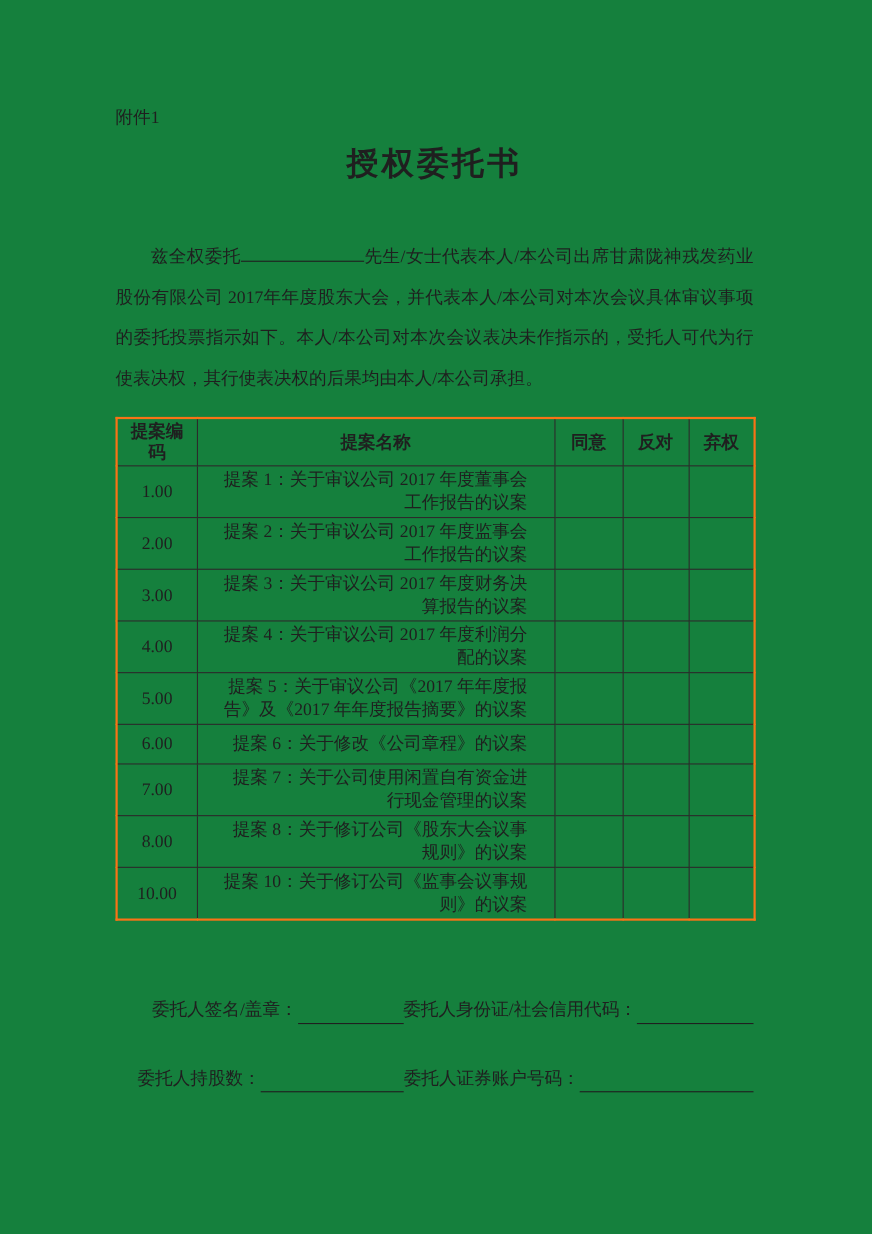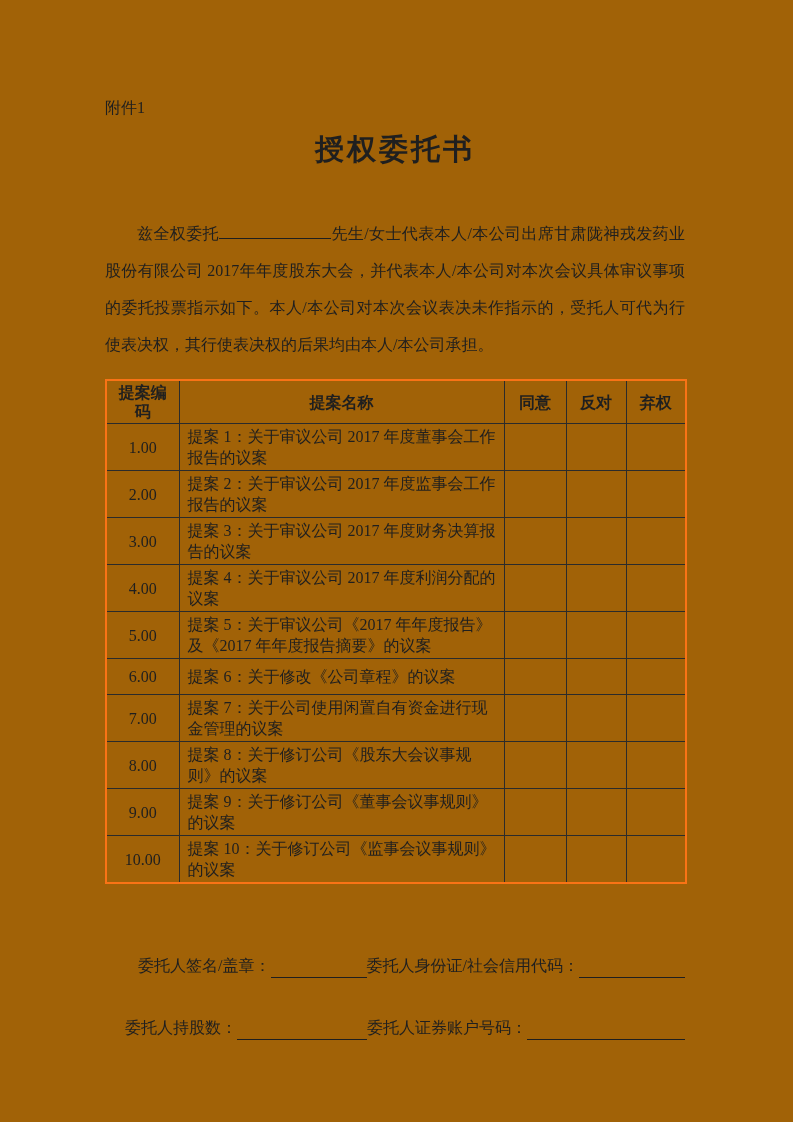--- a/index.html
+++ b/index.html
@@ -5,21 +5,21 @@
   html, body {
     margin: 0;
     padding: 0;
     background: #e8e8e8;
   }
   .page {
     position: relative;
     width: 793px;
     height: 1122px;
     margin: 0 auto;
-    background: #a16207;
+    background: #15803d;
     box-sizing: border-box;
     padding: 97px 108px 0 105px;
     font-family: "Liberation Serif", "DejaVu Serif", serif;
     color: #1f1f1f;
     overflow: hidden;
   }
   .attachment-label {
     font-size: 16px;
     line-height: 22px;
   }
@@ -72,22 +72,22 @@
     line-height: 19px;
     padding: 2px 4px;
   }
   table.proposal-table td { height: 46px; line-height: 21px; }
   table.proposal-table td.cell-code {
     text-align: center;
     padding: 2px 2px;
     font-family: "Liberation Serif", "DejaVu Serif", serif;
   }
   table.proposal-table td.cell-name {
-    text-align: left;
-    padding: 2px 8px;
+    text-align: right;
+    padding: 2px 24px;
   }
   table.proposal-table tbody tr:nth-child(6) td { height: 36px; }
   .footer-line {
     display: flex;
     align-items: flex-end;
     font-size: 16px;
     line-height: 24px;
     white-space: nowrap;
     justify-content: flex-end;
   }
@@ -182,27 +182,20 @@
           <td></td>
         </tr>
         <tr>
           <td class="cell-code">8.00</td>
           <td class="cell-name">提案 8：关于修订公司《股东大会议事规则》的议案</td>
           <td></td>
           <td></td>
           <td></td>
         </tr>
         <tr>
-          <td class="cell-code">9.00</td>
-          <td class="cell-name">提案 9：关于修订公司《董事会议事规则》的议案</td>
-          <td></td>
-          <td></td>
-          <td></td>
-        </tr>
-        <tr>
           <td class="cell-code">10.00</td>
           <td class="cell-name">提案 10：关于修订公司《监事会议事规则》的议案</td>
           <td></td>
           <td></td>
           <td></td>
         </tr>
       </tbody>
   </table>
 
   <div class="footer-line first">

